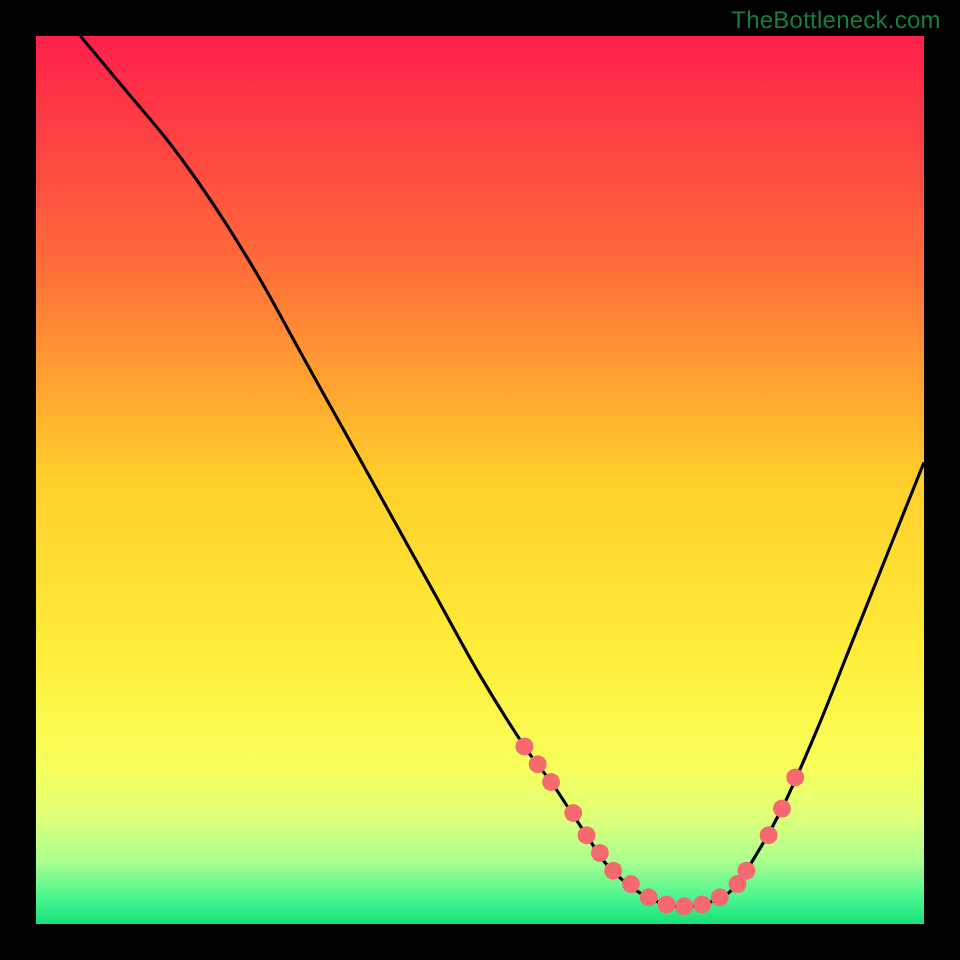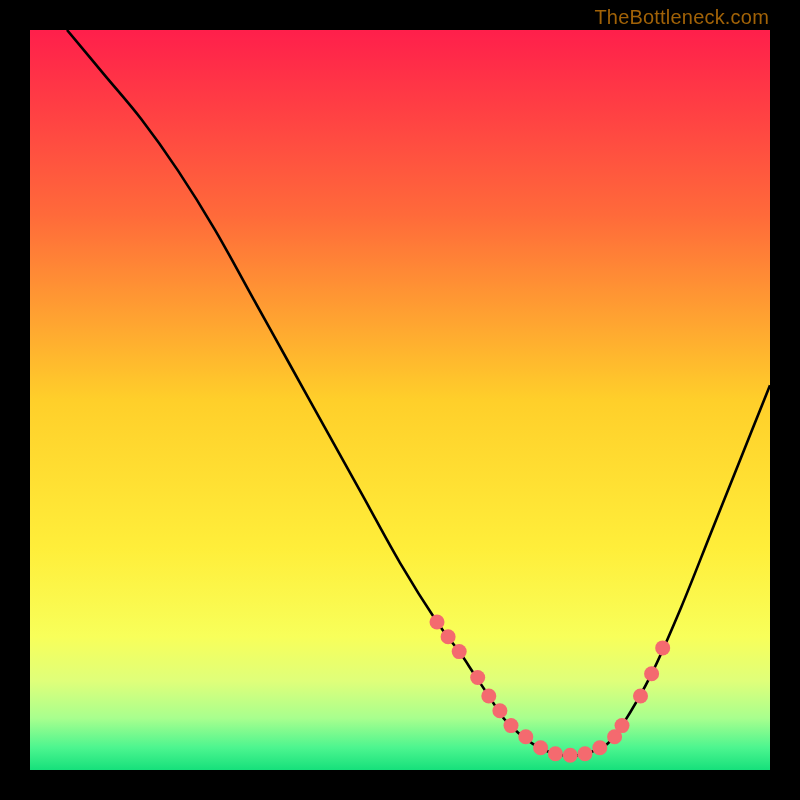--- a/index.html
+++ b/index.html
@@ -15,22 +15,22 @@
     position: absolute;
     left: 30px;
     top: 30px;
     width: 740px;
     height: 740px;
     background: #000;
   }
   .attribution {
     position: absolute;
     top: 6px;
-    right: 31px;
-    color: #a16207;
+    right: 16px;
+    color: #15803d;
     font-size: 20px;
     font-weight: 500;
     letter-spacing: 0.2px;
   }
   svg {
     display: block;
   }
 </style>
 </head>
 <body>

